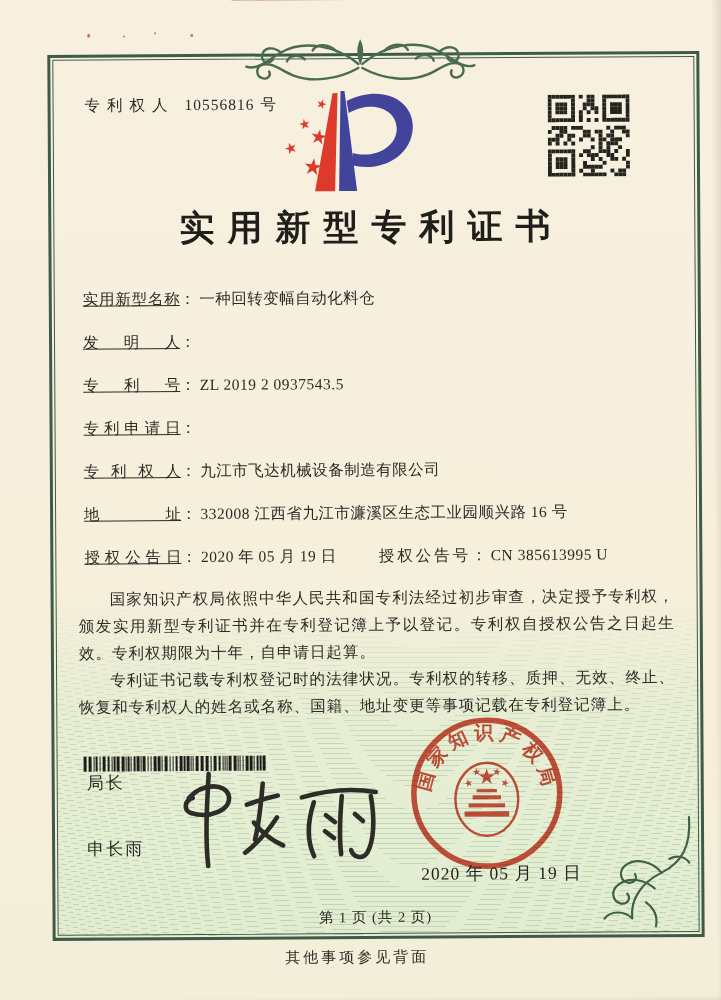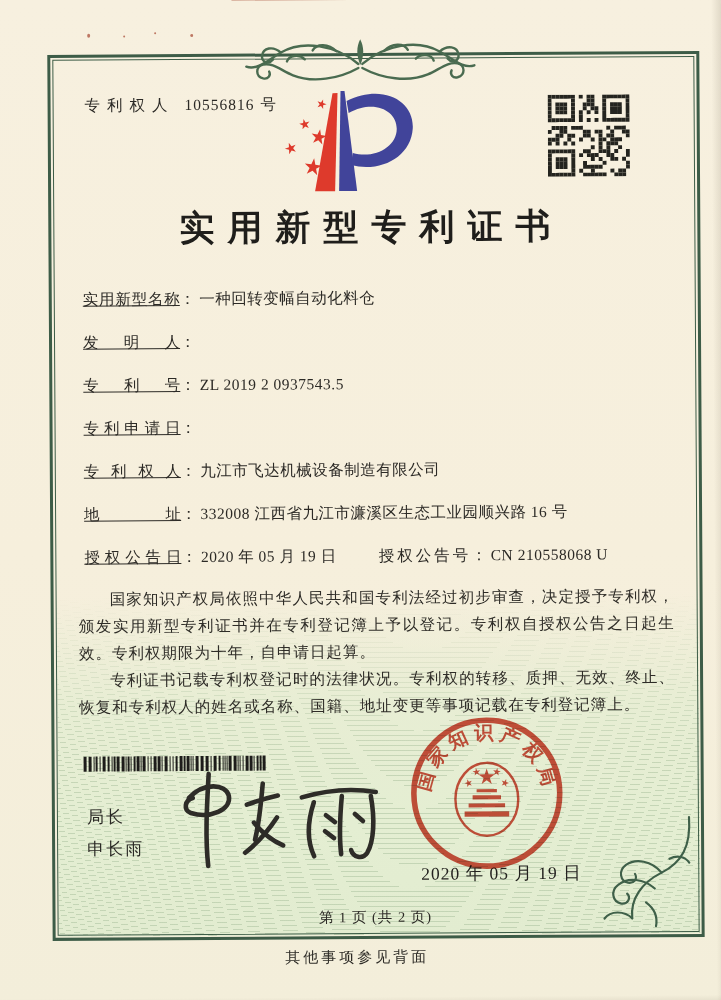--- a/index.html
+++ b/index.html
@@ -52,21 +52,21 @@
   .grant2 .glabel{letter-spacing:3px;}
 
   .paras{position:absolute;left:84px;top:589px;width:596px;color:#2e2c27;}
   .paras p{margin:0;font-size:15.5px;line-height:27px;text-indent:2em;
     letter-spacing:1px;text-align:justify;}
 
   .barcode{position:absolute;left:88px;top:760px;width:188px;height:15px;
     display:flex;align-items:stretch;}
   .barcode i{display:block;background:#1d1c1a;}
 
-  .sig-title{position:absolute;left:91px;top:809px;font-size:17px;color:#2a2925;letter-spacing:2px;}
+  .sig-title{position:absolute;left:91px;top:775px;font-size:17px;color:#2a2925;letter-spacing:2px;}
   .sig-name{position:absolute;left:91px;top:841px;font-size:17px;color:#2a2925;letter-spacing:2px;}
   .sig-hand{position:absolute;left:178px;top:770px;width:212px;height:108px;}
 
   .seal-date{position:absolute;left:425px;top:867px;font-size:17.5px;color:#23221f;
     letter-spacing:1px;}
   .seal{position:absolute;left:412px;top:720px;width:158px;height:158px;
     mix-blend-mode:multiply;opacity:.92;}
 
   .page-num{position:absolute;left:56px;top:913px;width:646px;text-align:center;
     font-size:14.5px;color:#2c2a26;letter-spacing:1px;}
@@ -376,21 +376,21 @@
     </div>
     <div class="frow">
       <span class="flabel">地址</span>
         <span class="fcolon">：</span>
         <span class="fvalue">332008 江西省九江市濂溪区生态工业园顺兴路 16 号</span>
     </div>
     <div class="frow">
       <span class="flabel">授权公告日</span>
         <span class="fcolon">：</span>
         <span class="fvalue">2020 年 05 月 19 日</span>
-      <span class="grant2"><span class="glabel">授权公告号</span><span class="fcolon">：</span><span class="fvalue">CN 210558068 U</span></span>
+      <span class="grant2"><span class="glabel">授权公告号</span><span class="fcolon">：</span><span class="fvalue">CN 385613995 U</span></span>
     </div>
   </div>
 
   <div class="paras">
     <p>国家知识产权局依照中华人民共和国专利法经过初步审查，决定授予专利权，颁发实用新型专利证书并在专利登记簿上予以登记。专利权自授权公告之日起生效。专利权期限为十年，自申请日起算。</p>
     <p>专利证书记载专利权登记时的法律状况。专利权的转移、质押、无效、终止、恢复和专利权人的姓名或名称、国籍、地址变更等事项记载在专利登记簿上。</p>
   </div>
 
   <div class="barcode" id="barcode">
       <i style="width: 3px; margin-right: 2px;"></i>

